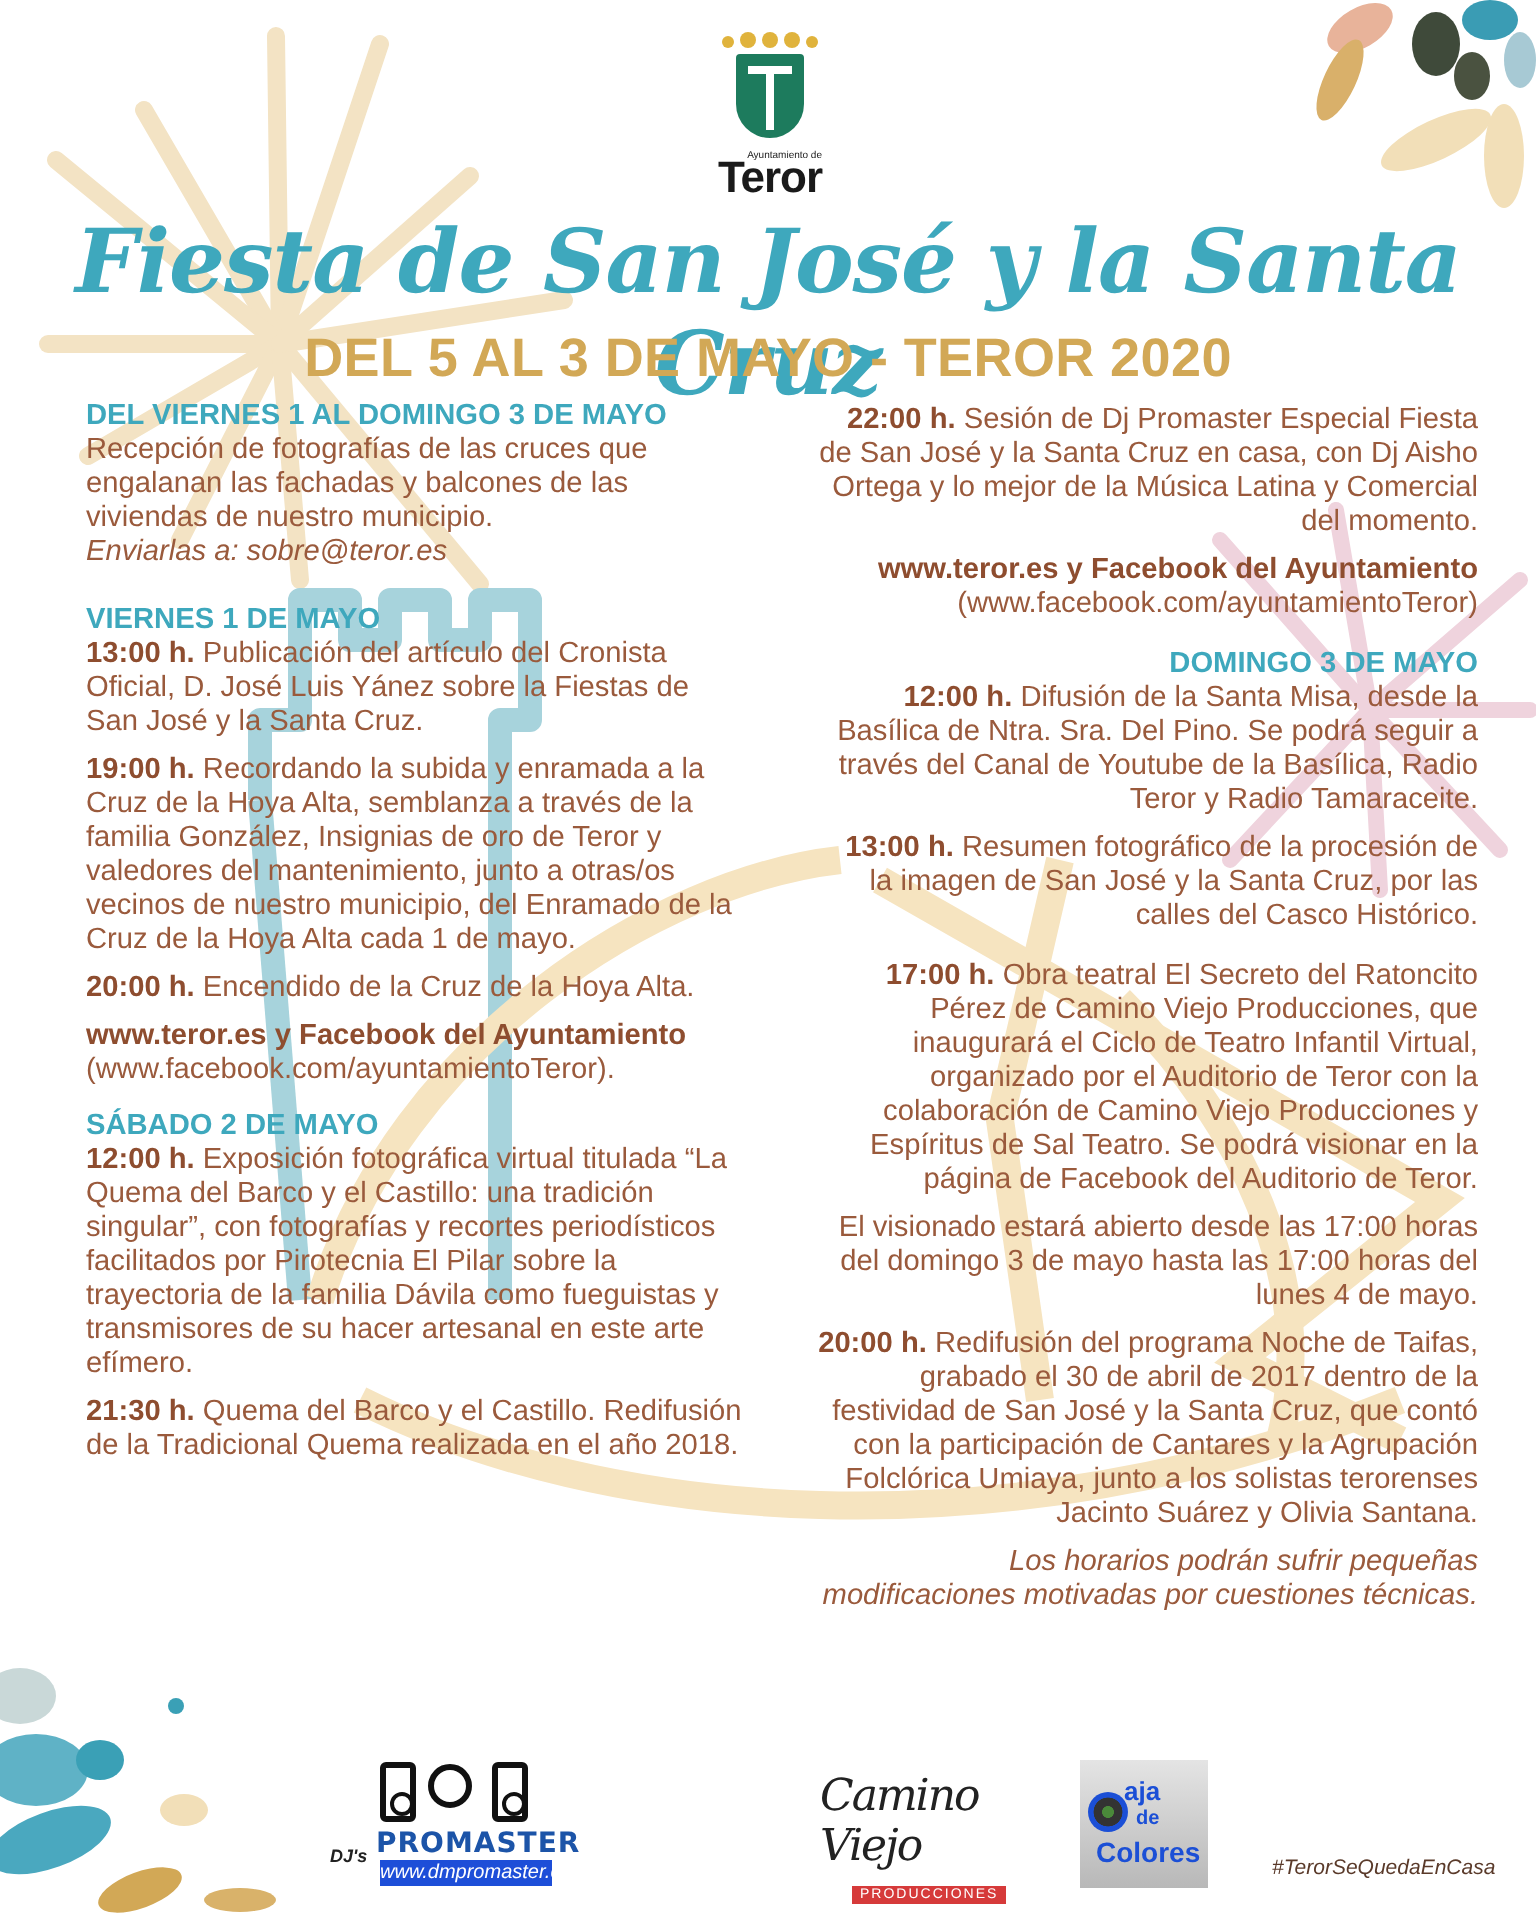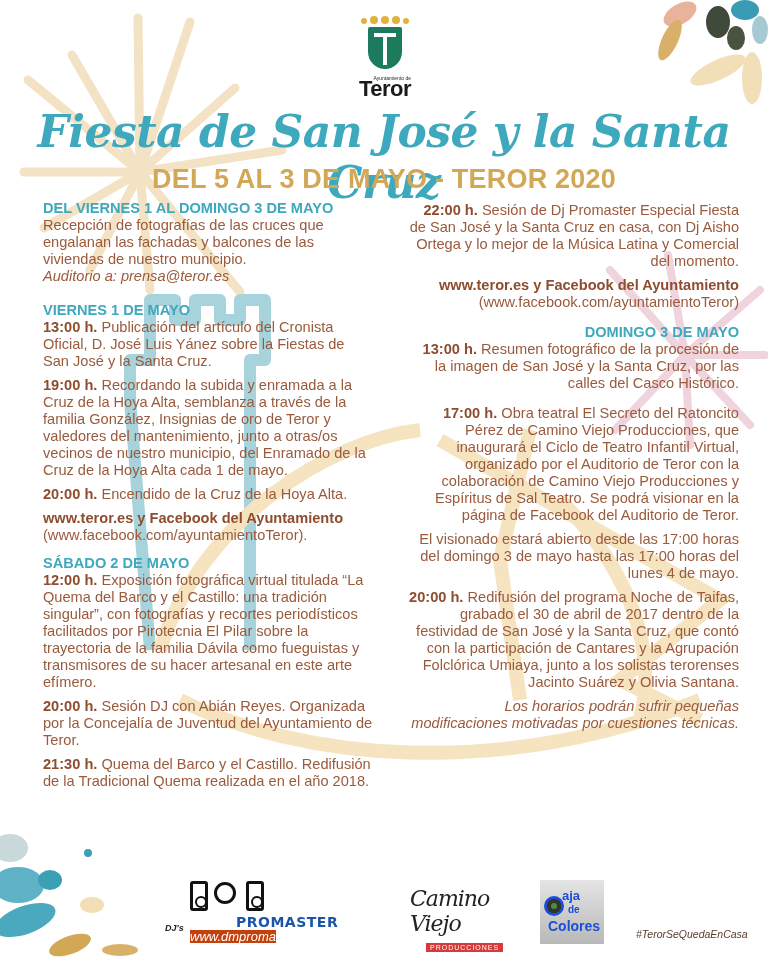--- a/index.html
+++ b/index.html
@@ -34,22 +34,22 @@
   .ital { font-style: italic; }
   .gap { height: 10px; }
 
   .sponsors { position: absolute; left: 0; top: 870px; width: 768px; height: 80px; z-index: 2; }
   .sp { position: absolute; }
   .sp-promaster { left: 160px; top: 8px; width: 130px; height: 66px; }
   .sp-promaster .djs { position: absolute; left: 5px; top: 5px; font-size: 9px; font-weight: bold; color: #222; font-style: italic; margin-top: 40px; }
   .sp-promaster .spk { position: absolute; top: 3px; width: 18px; height: 30px; border: 3px solid #111; border-radius: 3px; }
   .sp-promaster .spk::after { content: ""; position: absolute; left: 2px; top: 12px; width: 8px; height: 8px; border: 2px solid #111; border-radius: 50%; }
   .sp-promaster .head { position: absolute; left: 54px; top: 4px; width: 22px; height: 22px; border: 3px solid #111; border-radius: 50%; }
-  .sp-promaster .pm { position: absolute; left: 28px; top: 36px; font-size: 14px; font-weight: bold; color: #1c54a8; letter-spacing: 0.5px; font-family: "DejaVu Sans", sans-serif; margin-left: 48px; }
-  .sp-promaster .url { position: absolute; left: 30px; top: 52px; width: 86px; height: 13px; background: #c2410c; color: #fff; font-size: 13px; text-align: center; line-height: 13px; font-style: italic; }
+  .sp-promaster .pm { position: absolute; left: 28px; top: 36px; font-size: 14px; font-weight: bold; color: #1c54a8; letter-spacing: 0.5px; font-family: "DejaVu Sans", sans-serif; }
+  .sp-promaster .url { position: absolute; left: 30px; top: 52px; width: 86px; height: 13px; background: #1d4ed8; color: #fff; font-size: 10px; text-align: center; line-height: 13px; font-style: italic; }
 
   .sp-7mares { left: 292px; top: 18px; width: 100px; height: 40px; }
   .sp-7mares .t { font-size: 20px; color: #2a8a98; letter-spacing: 0.5px; font-family: "Liberation Sans", sans-serif; font-style: italic; }
   .sp-7mares .s { font-size: 5px; color: #2a8a98; margin-left: 16px; margin-top: -2px; }
 
   .sp-camino { left: 410px; top: 16px; width: 96px; height: 56px; }
   .sp-camino .t { font-family: "DejaVu Serif", serif; font-style: italic; font-size: 22px; color: #222; letter-spacing: -1px; }
   .sp-camino .b { display: inline-block; background: #d63a3a; color: #fff; font-size: 7px; padding: 1px 4px; letter-spacing: 1px; margin-left: 16px; margin-top: 2px; }
 
   .sp-caja { left: 540px; top: 10px; width: 64px; height: 64px; background: linear-gradient(#e4e4e4, #b8b8b8); }
@@ -139,21 +139,21 @@
   <div class="name">Teror</div>
 </div>
 
 <h1 class="title">Fiesta de San José y la Santa Cruz</h1>
 <h2 class="subtitle">DEL 5 AL 3 DE MAYO - TEROR 2020</h2>
 
 <div class="col left">
   <div class="block">
     <div class="sec-h">DEL VIERNES 1 AL DOMINGO 3 DE MAYO</div>
     <div>Recepción de fotografías de las cruces que engalanan las fachadas y balcones de las viviendas de nuestro municipio.</div>
-    <div class="ital">Auditorio a: prensa@teror.es</div>
+    <div class="ital">Enviarlas a: sobre@teror.es</div>
   </div>
   <div class="gap"></div>
 
   <div class="sec-h">VIERNES 1 DE MAYO</div>
   <div class="block">
     <span class="time">13:00 h.</span>
     <span>Publicación del artículo del Cronista Oficial, D. José Luis Yánez  sobre la Fiestas de San José y la Santa Cruz.</span>
   </div>
   <div class="block">
     <span class="time">19:00 h.</span>
@@ -168,41 +168,41 @@
     <div>(www.facebook.com/ayuntamientoTeror).</div>
   </div>
   <div class="gap" style="height:4px"></div>
 
   <div class="sec-h">SÁBADO 2 DE MAYO</div>
   <div class="block">
     <span class="time">12:00 h.</span>
     <span>Exposición fotográfica virtual titulada “La Quema del Barco y el Castillo: una tradición singular”,  con fotografías y recortes periodísticos facilitados por Pirotecnia El Pilar sobre la trayectoria de la familia Dávila como fueguistas y transmisores de su hacer artesanal en este arte efímero.</span>
   </div>
   <div class="block">
-    <span class="time">20:00 h.</span>
-    <span>Sesión DJ con Abián Reyes. Organizada por la Concejalía de Juventud del Ayuntamiento de Teror.</span>
-  </div>
-  <div class="block">
     <span class="time">21:30 h.</span>
     <span>Quema del Barco y el Castillo. Redifusión de la Tradicional Quema realizada en el año 2018.</span>
   </div>
 </div>
 
 <div class="col right">
   <div class="block">
     <span class="time">22:00 h.</span>
     <span>Sesión de Dj Promaster Especial Fiesta de San José y la Santa Cruz en casa, con Dj Aisho Ortega y lo mejor de la Música Latina y Comercial del momento.</span>
   </div>
   <div class="block">
     <div class="bold-link">www.teror.es y Facebook del Ayuntamiento</div>
     <div>(www.facebook.com/ayuntamientoTeror)</div>
   </div>
   <div class="gap" style="height:6px"></div>
 
   <div class="sec-h">DOMINGO 3 DE MAYO</div>
+  <div class="block">
+    <span class="time">12:00 h.</span>
+    <span>Difusión de la Santa Misa, desde la Basílica de Ntra. Sra. Del Pino. Se podrá seguir a través del Canal de Youtube de la Basílica, Radio Teror y Radio Tamaraceite.</span>
+  </div>
   <div class="block">
     <span class="time">13:00 h.</span>
     <span>Resumen fotográfico de la procesión de la imagen de San José y la Santa Cruz, por las calles del Casco Histórico.</span>
   </div>
   <div class="gap" style="height:6px"></div>
   <div class="block">
     <span class="time">17:00 h.</span>
     <span>Obra teatral El Secreto del Ratoncito Pérez de Camino Viejo Producciones, que inaugurará el Ciclo de Teatro Infantil Virtual, organizado por el Auditorio de Teror con la colaboración de Camino Viejo Producciones y Espíritus de Sal Teatro. Se podrá visionar en la página de Facebook del Auditorio de Teror.</span>
   </div>
   <div class="block">El visionado estará abierto desde las 17:00 horas del domingo 3 de mayo hasta las 17:00 horas del lunes 4 de mayo.</div>

